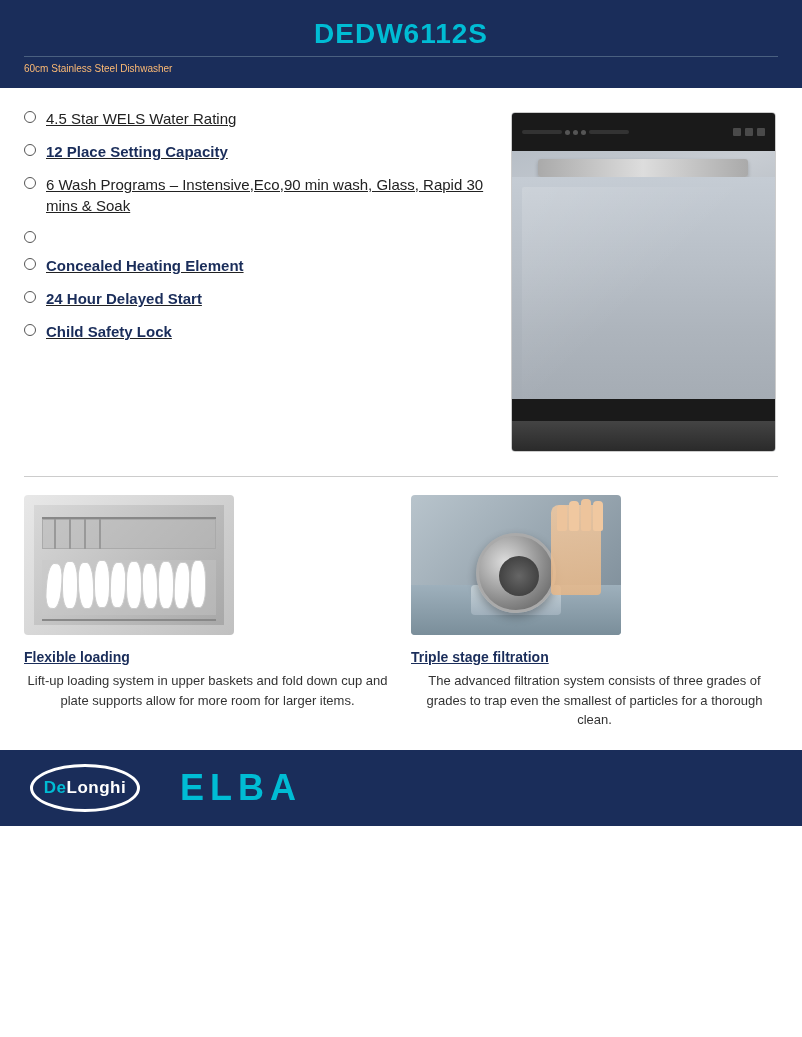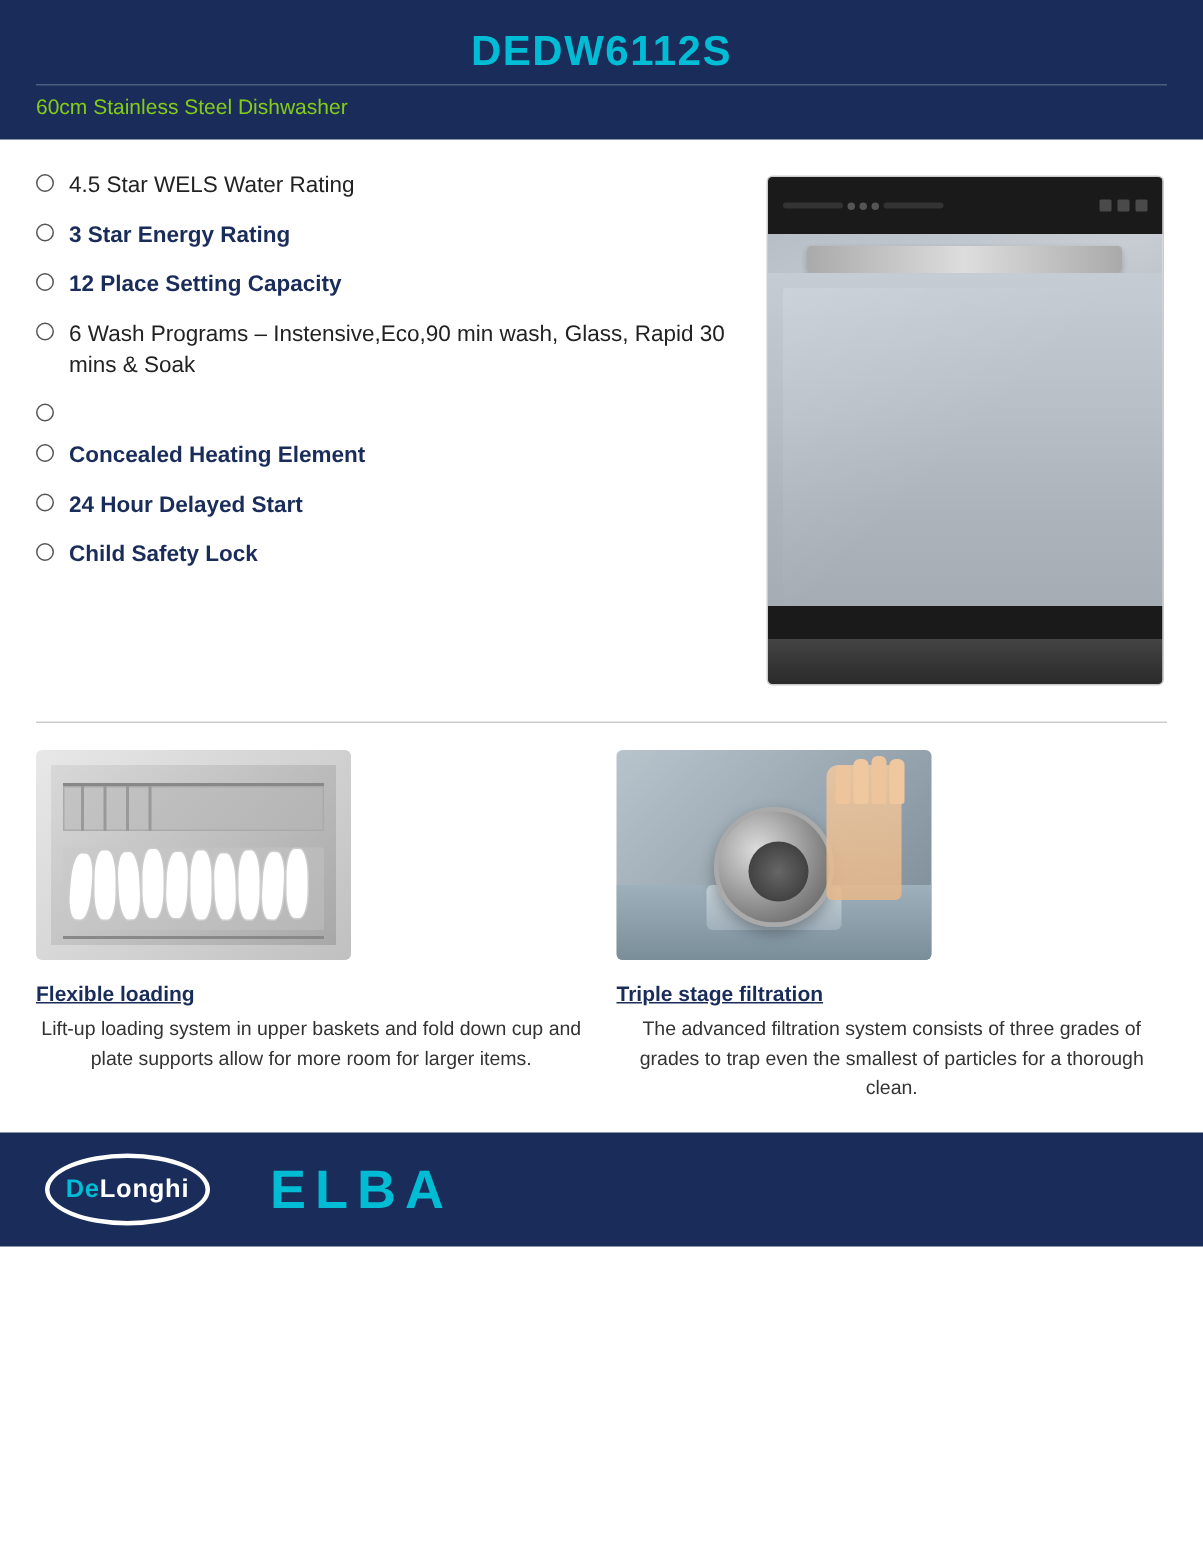--- a/index.html
+++ b/index.html
@@ -23,30 +23,31 @@
       letter-spacing: 1px;
       margin-bottom: 6px;
       text-align: center;
     }
     .header-divider {
       border: none;
       border-top: 1px solid #4a6080;
       margin-bottom: 6px;
     }
     .header-subtitle {
-      color: #84cc16;
-      font-size: 14px;
+      color: #fdba74;
+      font-size: 10px;
     }
 
     
     .main-content {
       padding: 20px 24px 10px 24px;
       display: flex;
       flex-direction: row;
       gap: 20px;
+      text-decoration: underline;
     }
 
     
     .features-list {
       flex: 1;
       min-width: 0;
     }
     .feature-item {
       display: flex;
       align-items: flex-start;
@@ -308,24 +309,20 @@
   <hr class="header-divider">
   <div class="header-subtitle">60cm Stainless Steel Dishwasher</div>
 </div>
 
 <div class="main-content">
 
   <div class="features-list">
   <div class="feature-item">
         <span class="bullet-circle"></span>
         <span class="feature-text">4.5 Star WELS Water Rating</span>
-      </div>
-      <div class="feature-item">
-        <span class="bullet-circle"></span>
-        <span class="feature-text highlight">3 Star Energy Rating</span>
       </div>
       <div class="feature-item">
         <span class="bullet-circle"></span>
         <span class="feature-text highlight">12 Place Setting Capacity</span>
       </div>
       <div class="feature-item">
         <span class="bullet-circle"></span>
         <span class="feature-text">6 Wash Programs – Instensive,Eco,90 min wash, Glass, Rapid 30 mins &amp; Soak</span>
       </div>
       <div class="feature-item">

